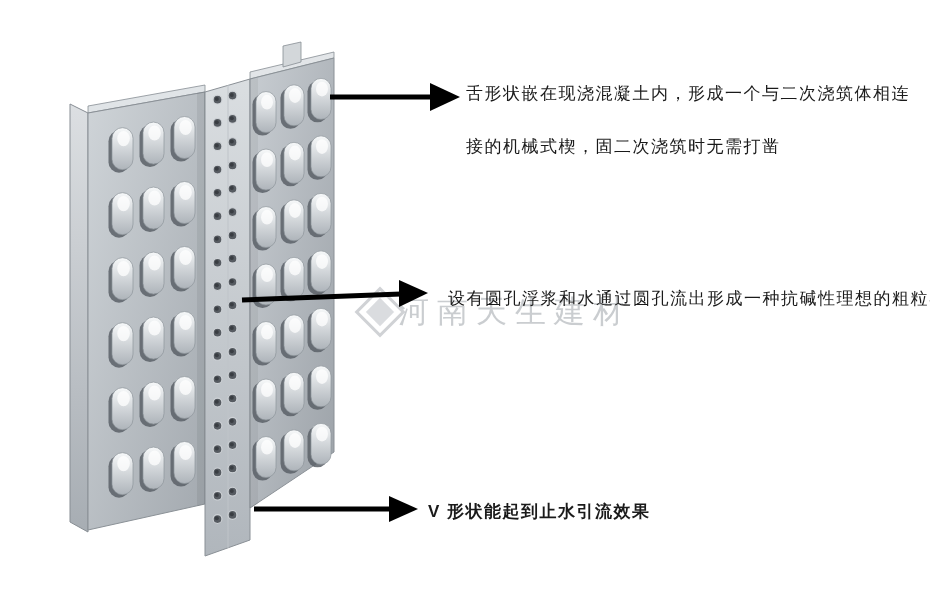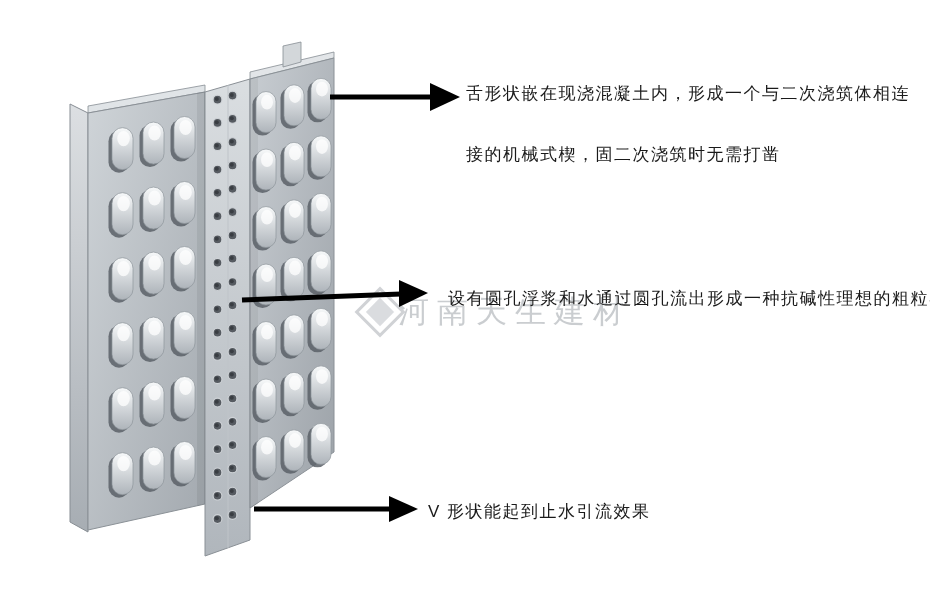--- a/index.html
+++ b/index.html
@@ -12,21 +12,21 @@
   }
   #diagram-svg{position:absolute;left:0;top:0;z-index:2;}
   .note{
     position:absolute;
     z-index:3;
     color:#1a1a1a;
     font-size:17px;
     letter-spacing:1.5px;
     white-space:nowrap;
   }
-  .note .line2{margin-top:38px;}
+  .note .line2{margin-top:30px;}
   .watermark{
     position:absolute;
     left:362px;top:294px;
     z-index:1;
     display:flex;
     align-items:center;
     gap:0;
     pointer-events:none;
   }
   .wm-logo{
@@ -328,17 +328,17 @@
     </g>
   </svg>
 
   <div class="note" style="left:466px;top:82px;">
     <div>舌形状嵌在现浇混凝土内，形成一个与二次浇筑体相连</div>
     <div class="line2">接的机械式楔，固二次浇筑时无需打凿</div>
   </div>
   <div class="note" style="left:432px;top:287px;margin-left:16px;">
     <div>设有圆孔浮浆和水通过圆孔流出形成一种抗碱性理想的粗粒界面</div>
   </div>
-  <div class="note" style="left:428px;top:500px;">
+  <div class="note" style="left:428px;top:500px;font-weight:bold;">
     <div>V 形状能起到止水引流效果</div>
   </div>
 
 </div>
 
 </body></html>

